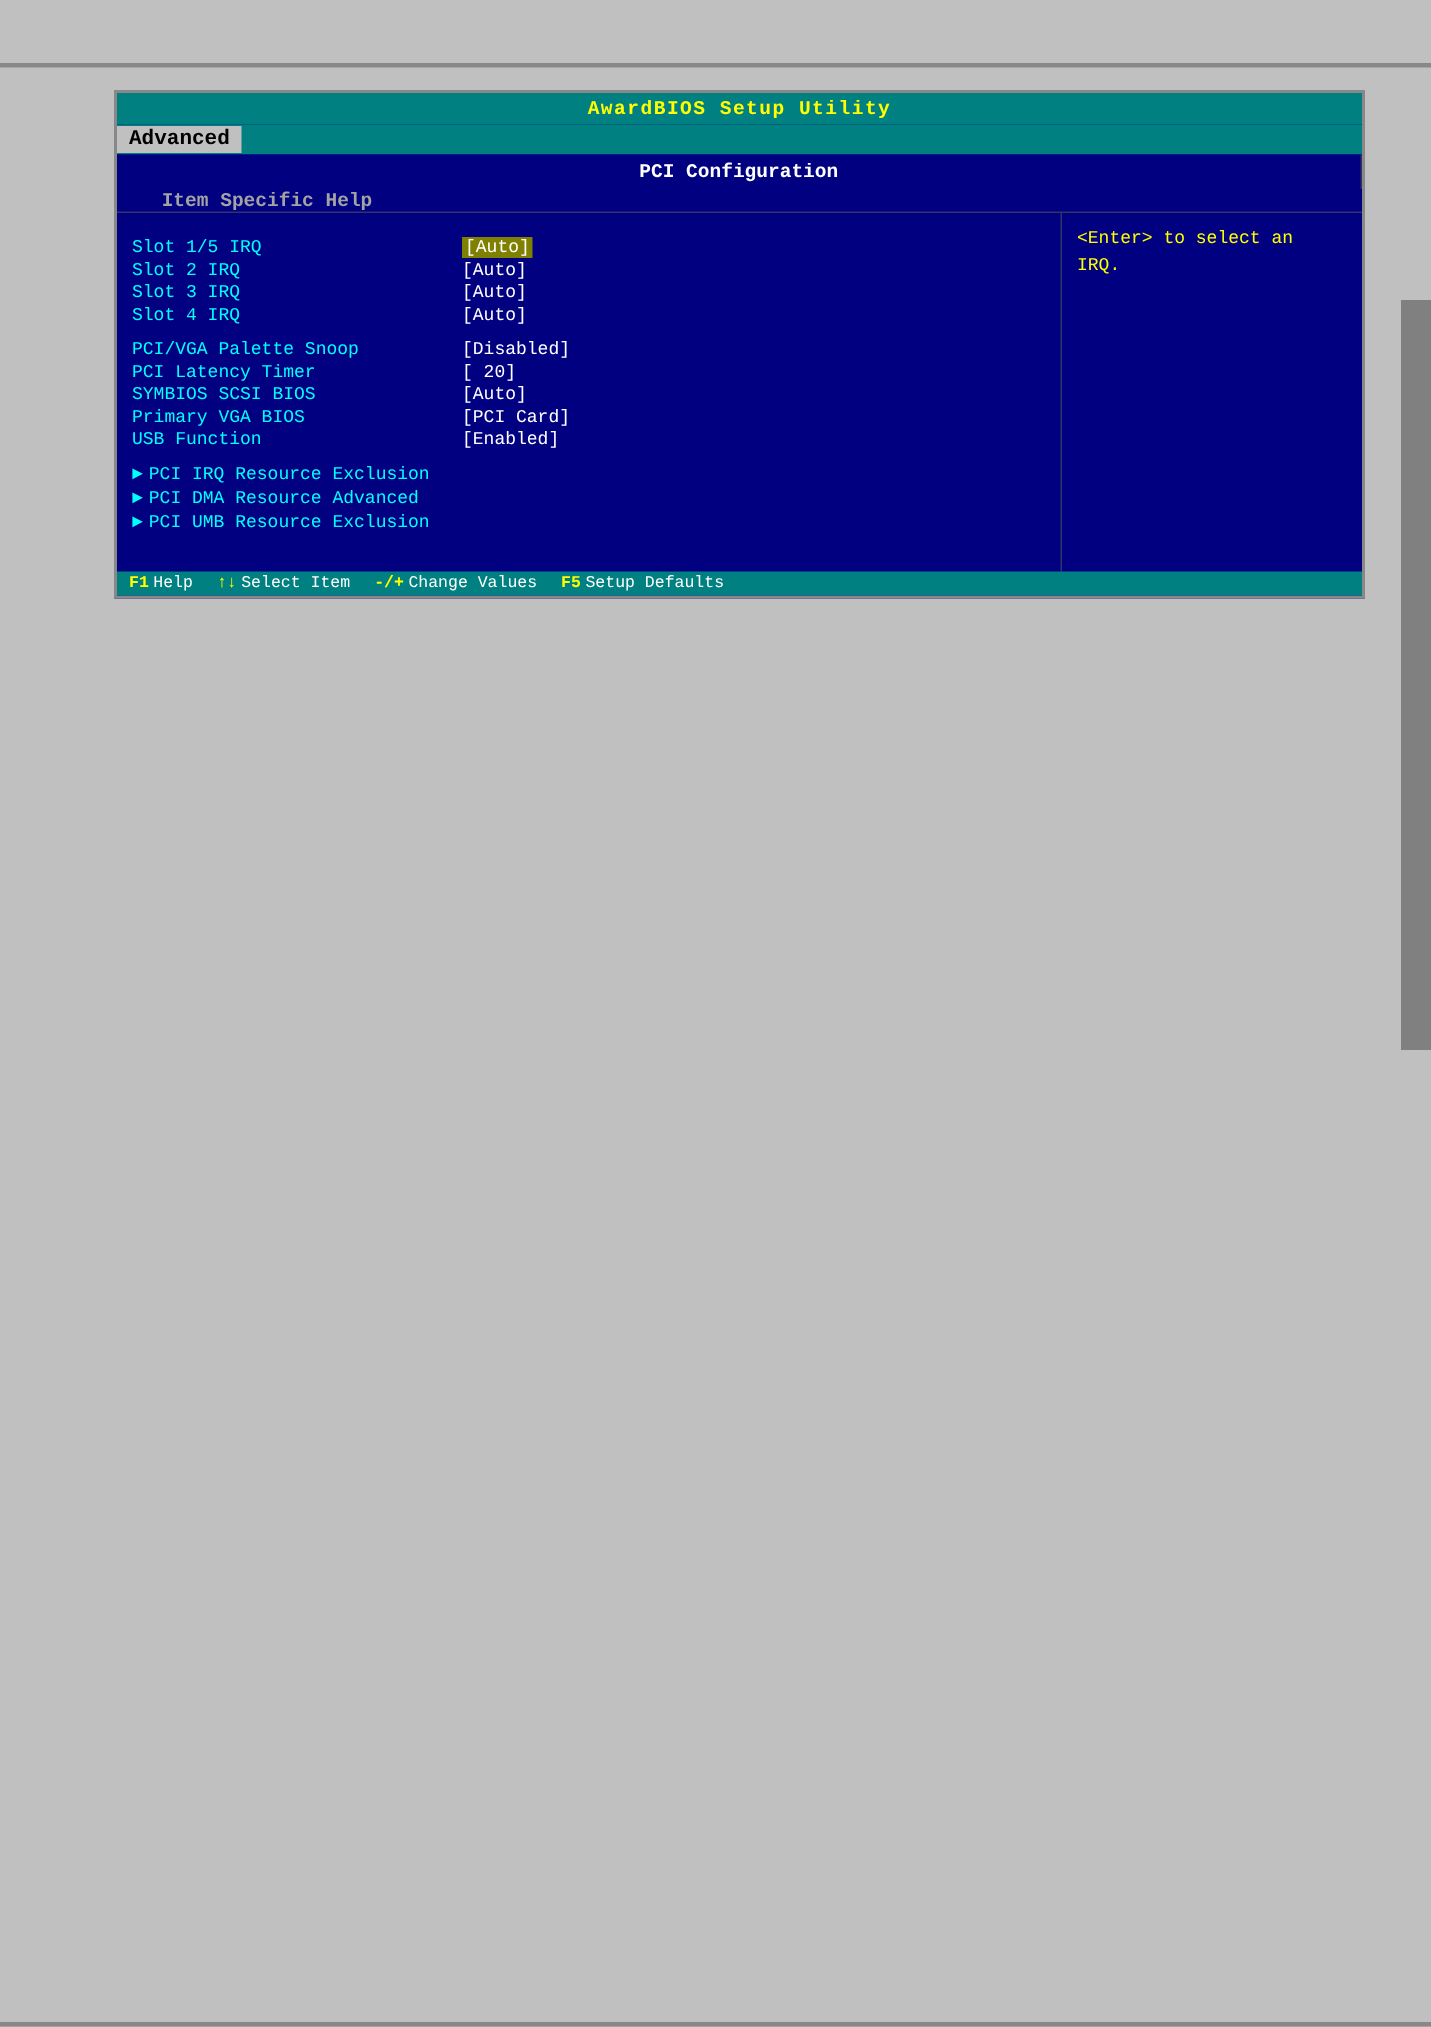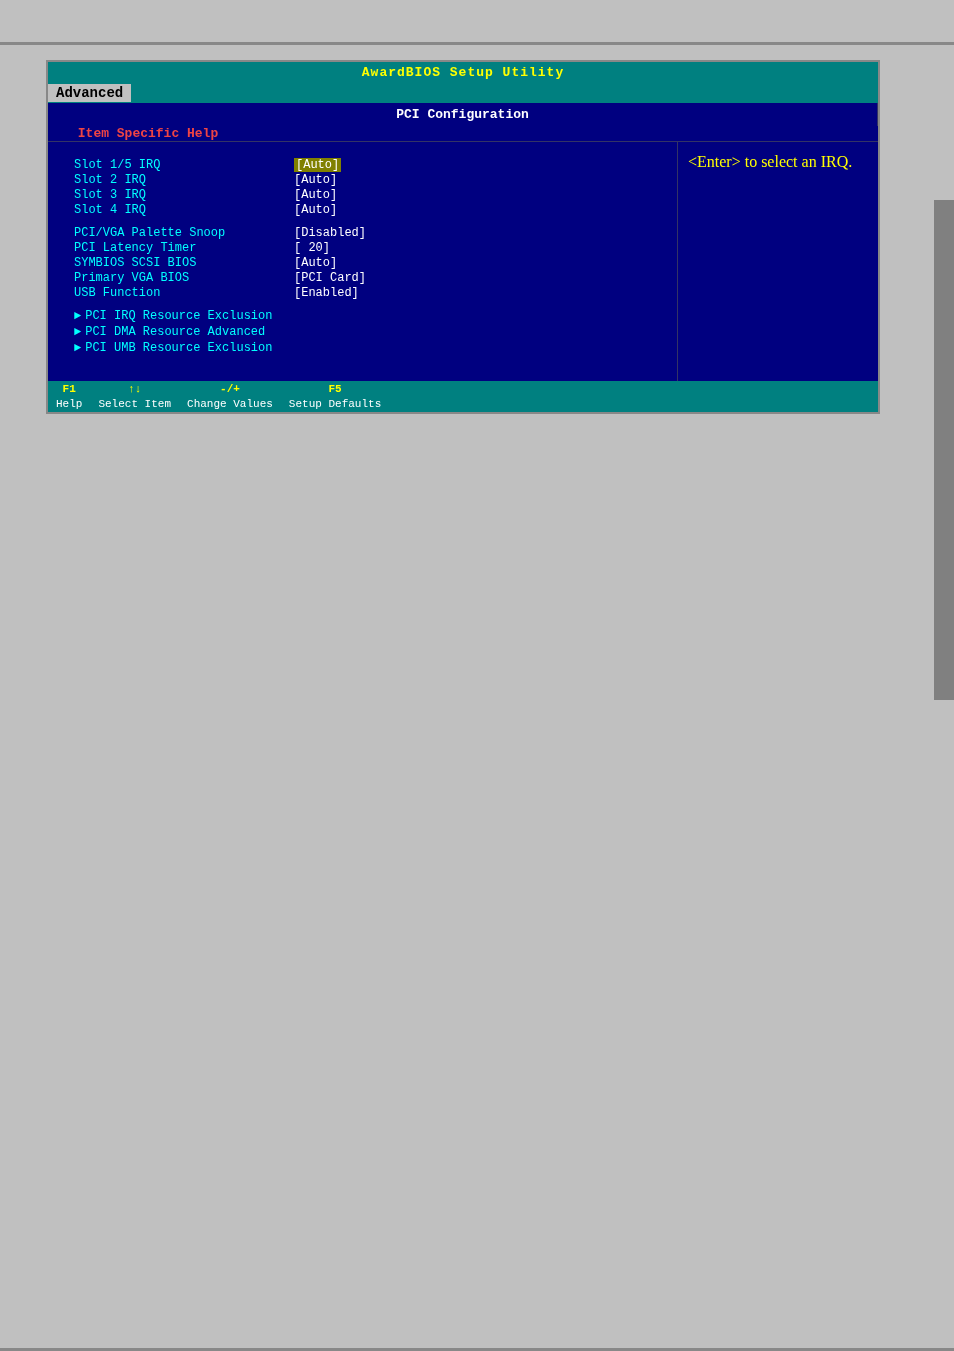--- a/index.html
+++ b/index.html
@@ -53,39 +53,38 @@
       color: #ffffff;
       font-size: 13px;
       font-weight: bold;
       padding: 4px 0;
       border-right: 1px solid #444;
     }
 
     .section-help-title {
       width: 200px;
       text-align: center;
-      color: #ef4444;
+      color: #a3a3a3;
       font-size: 13px;
       font-weight: bold;
       padding: 0 0;
     }
 
     .settings-panel {
       flex: 1;
       padding: 8px 10px;
       border-right: 1px solid #444;
     }
 
     .help-panel {
       width: 200px;
       padding: 8px 10px;
       color: #ffff00;
-      font-size: 16px;
+      font-size: 12px;
       line-height: 1.5;
-      font-family: Liberation Serif, serif;
     }
 
     .setting-row {
       display: flex;
       flex-direction: row;
       margin-bottom: 1px;
       font-size: 12px;
       align-items: flex-start;
     }
 
@@ -126,22 +125,21 @@
       background-color: #008080;
       display: flex;
       flex-direction: row;
       padding: 2px 8px;
       gap: 8px;
       font-size: 11px;
     }
 
     .status-item {
       display: flex;
-      flex-direction: column;
-      align-items: center;
+      flex-direction: row;
       gap: 3px;
       font-family: Liberation Mono, monospace;
     }
 
     .status-key {
       color: #ffff00;
       font-weight: bold;
     }
 
     .status-desc {
@@ -173,21 +171,21 @@
       bottom: 0;
       left: 0;
       right: 0;
       height: 3px;
       background-color: #888;
     }
 
     .bios-container {
       position: absolute;
       top: 60px;
-      left: 46px;
+      left: 76px;
       width: 834px;
       background-color: #000080;
       border: 2px solid #888;
     }
 
     .bios-inner {
       display: flex;
       flex-direction: column;
     }
 
@@ -218,21 +216,21 @@
 
     <div class="menu-bar">
       <div class="menu-item active">Advanced</div>
     </div>
 
     <div style="display:flex; flex-direction:column; background-color:#000080; border-bottom:1px solid #336;">
       <div class="section-title col-divider">PCI Configuration</div>
       <div class="section-help-title">Item Specific Help</div>
     </div>
 
-    <div style="display:flex; flex-direction:row; min-height:220px;padding-left:16px;">
+    <div style="display:flex; flex-direction:row; min-height:220px;">
 
       <div class="settings-panel col-divider">
 
         <div class="spacer"></div>
         <div class="setting-row">
           <span class="setting-label">Slot 1/5 IRQ</span>
           <span class="setting-value"><span class="highlighted-val">[Auto]</span></span>
         </div>
         <div class="setting-row">
           <span class="setting-label">Slot 2  IRQ</span>

